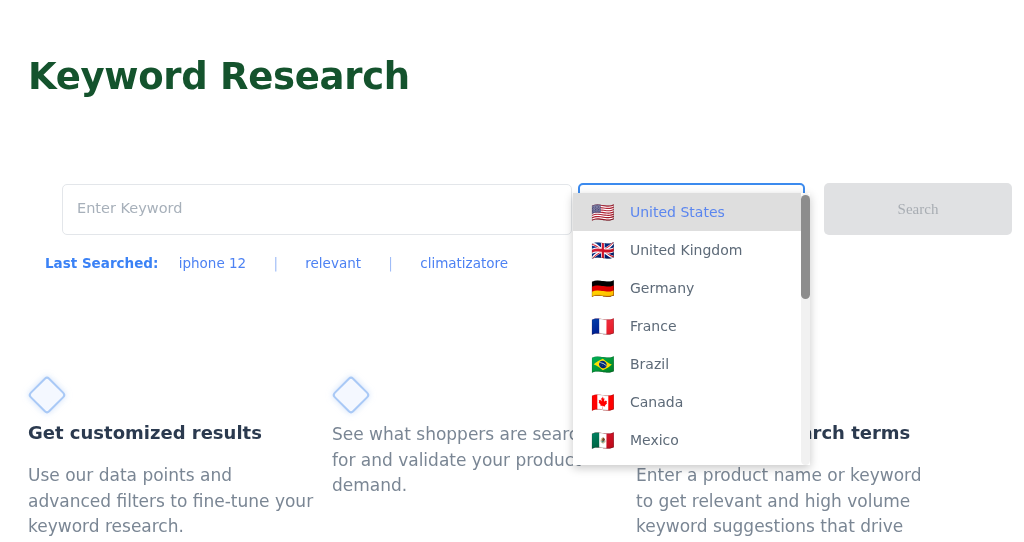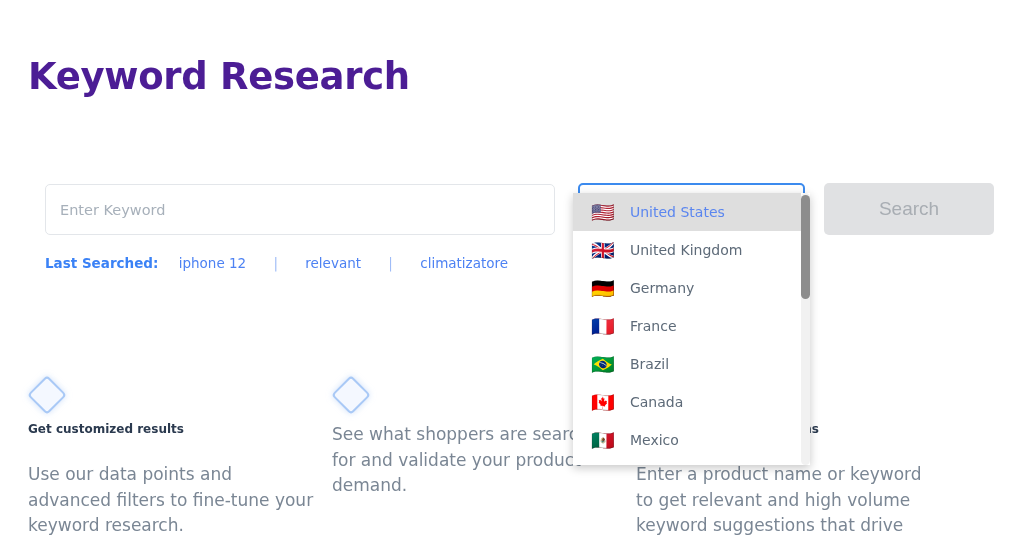--- a/index.html
+++ b/index.html
@@ -19,21 +19,21 @@
     background: #ffffff;
   }
 
   
   .page-title {
     position: absolute;
     left: 28px;
     top: 32px;
     font-size: 37px;
     font-weight: bold;
-    color: #4c1d95;
+    color: #14532d;
     letter-spacing: -0.3px;
     line-height: 1.1;
     white-space: nowrap;
   }
   .page-subtitle {
     position: absolute;
     left: 29px;
     top: 92px;
     font-size: 14.5px;
     color: #5a6b7d;
@@ -44,31 +44,31 @@
   .search-row {
     position: absolute;
     left: 0;
     top: 184px;
     width: 1024px;
     height: 60px;
   }
 
   .keyword-input {
     position: absolute;
-    left: 45px;
+    left: 62px;
     top: 0px;
     width: 510px;
     height: 51px;
     box-sizing: border-box;
     border: 1px solid #e3e6ea;
     border-radius: 5px;
     background: #ffffff;
     padding: 0 14px;
     font-family: "DejaVu Sans", "Liberation Sans", sans-serif;
-    font-size: 14px;
+    font-size: 11px;
     color: #6d28d9;
     outline: none;
   }
   .keyword-input::placeholder {
     color: #a7b0ba;
     font-size: 14.5px;
   }
 
   .country-select-box {
     position: absolute;
@@ -79,29 +79,29 @@
     box-sizing: border-box;
     border: 2px solid #3b8aee;
     border-radius: 5px;
     background: #ffffff;
   }
 
   .search-button {
     position: absolute;
     left: 824px;
     top: -1px;
-    width: 170px;
+    width: 188px;
     height: 52px;
     box-sizing: border-box;
     border: none;
     border-radius: 5px;
     background: #e0e1e3;
     color: #a8adb3;
-    font-family: Liberation Sans, sans-serif;
-    font-size: 19px;
+    font-family: Liberation Serif, serif;
+    font-size: 15px;
     cursor: default;
   }
 
   
   .last-searched {
     position: absolute;
     left: 45px;
     top: 255px;
     font-size: 13.5px;
     white-space: nowrap;
@@ -148,24 +148,24 @@
     width: 24px;
     height: 24px;
     border: 2px solid #a9c9f6;
     border-radius: 4px;
     transform: rotate(45deg);
     background: #f4f8ff;
     box-shadow: 0 0 6px rgba(169, 201, 246, 0.55);
   }
 
   .feature-title {
-    font-size: 12px;
+    font-size: 18px;
     font-weight: bold;
     color: #2b3a4f;
-    margin-bottom: 26px;
+    margin-bottom: 20px;
     white-space: nowrap;
   }
   .feature-desc {
     font-size: 17px;
     color: #7a8694;
     line-height: 1.5;
   }
 
   
   .country-dropdown {

